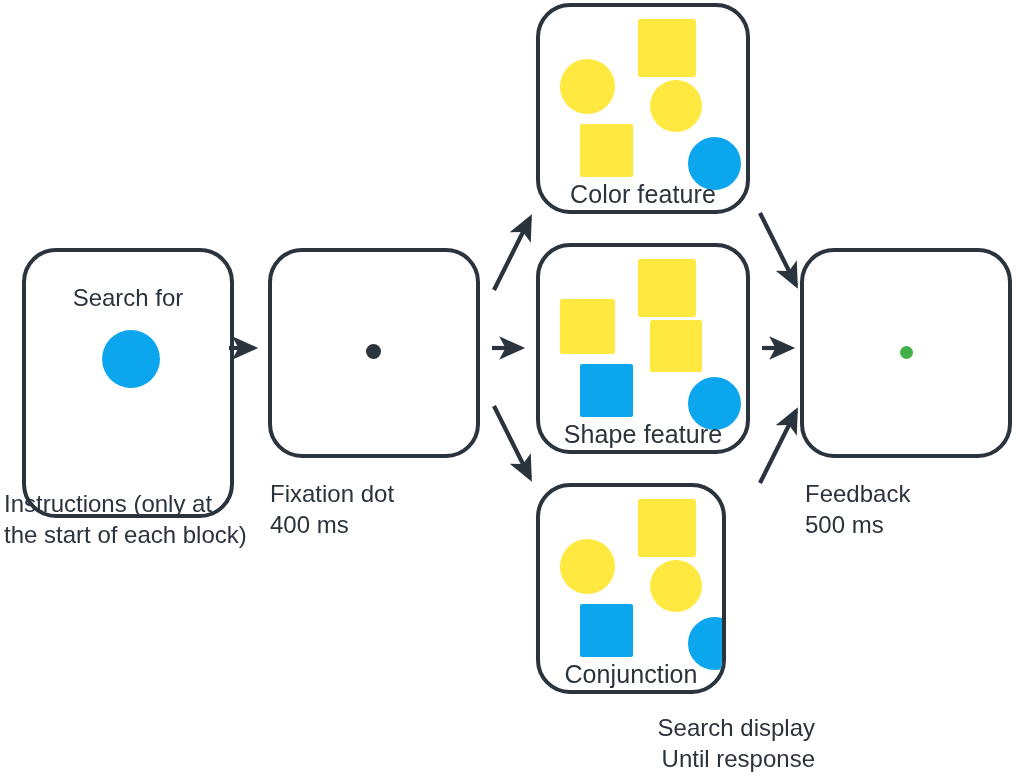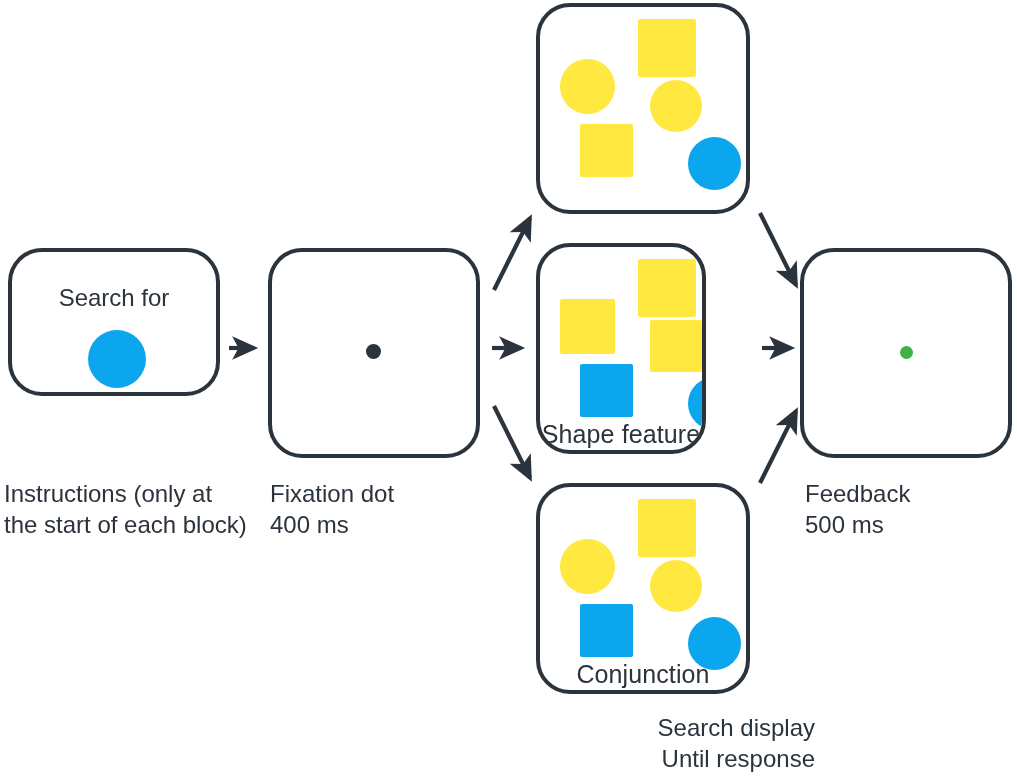--- a/index.html
+++ b/index.html
@@ -80,51 +80,52 @@
     width: 1017px;
     height: 777px;
     pointer-events: none;
   }
 </style>
 </head>
 <body>
 
 <div id="stage">
 
-  <div class="panel" style="left:8px; top:248px; width:212px; height:148px;">
+  <div class="panel" style="left:22px; top:248px; width:212px; height:270px;">
     <div class="search-for-label" style="top:32px;">Search for</div>
     <div class="shape circle" style="left:76px; top:78px; width:58px; height:58px; background:#0ba6ed;"></div>
   </div>
-  <div class="caption" style="left:4px; top:478px; width:250px;">Instructions (only at
+  <div class="caption" style="left:4px; top:488px; width:250px;">Instructions (only at
 the start of each block)</div>
 
   <div class="panel" style="left:268px; top:248px; width:212px; height:210px;">
     <div class="dot" style="left:94px; top:92px; width:15px; height:15px; background:#2b333d;"></div>
   </div>
   <div class="caption" style="left:270px; top:478px; width:220px;">Fixation dot
 400 ms</div>
 
   <div class="panel" style="left:536px; top:3px; width:214px; height:211px;">
     <div class="shape square" style="left:98px; top:12px; width:58px; height:58px; background:#ffe840;"></div>
     <div class="shape circle" style="left:20px; top:52px; width:55px; height:55px; background:#ffe840;"></div>
     <div class="shape circle" style="left:110px; top:73px; width:52px; height:52px; background:#ffe840;"></div>
     <div class="shape square" style="left:40px; top:117px; width:53px; height:53px; background:#ffe840;"></div>
     <div class="shape circle" style="left:148px; top:130px; width:53px; height:53px; background:#0ba6ed;"></div>
+    <div class="panel-label" style="top:172px;">Color feature</div>
   </div>
 
-  <div class="panel" style="left:536px; top:243px; width:170px; height:211px;">
+  <div class="panel" style="left:536px; top:243px; width:214px; height:211px;">
     <div class="shape square" style="left:98px; top:12px; width:58px; height:58px; background:#ffe840;"></div>
     <div class="shape square" style="left:20px; top:52px; width:55px; height:55px; background:#ffe840;"></div>
     <div class="shape square" style="left:110px; top:73px; width:52px; height:52px; background:#ffe840;"></div>
     <div class="shape square" style="left:40px; top:117px; width:53px; height:53px; background:#0ba6ed;"></div>
     <div class="shape circle" style="left:148px; top:130px; width:53px; height:53px; background:#0ba6ed;"></div>
     <div class="panel-label" style="top:172px;">Shape feature</div>
   </div>
 
-  <div class="panel" style="left:536px; top:483px; width:214px; height:211px;">
+  <div class="panel" style="left:536px; top:483px; width:190px; height:211px;">
     <div class="shape square" style="left:98px; top:12px; width:58px; height:58px; background:#ffe840;"></div>
     <div class="shape circle" style="left:20px; top:52px; width:55px; height:55px; background:#ffe840;"></div>
     <div class="shape circle" style="left:110px; top:73px; width:52px; height:52px; background:#ffe840;"></div>
     <div class="shape square" style="left:40px; top:117px; width:53px; height:53px; background:#0ba6ed;"></div>
     <div class="shape circle" style="left:148px; top:130px; width:53px; height:53px; background:#0ba6ed;"></div>
     <div class="panel-label" style="top:172px;">Conjunction</div>
   </div>
   <div class="caption" style="left:535px; top:712px; width:280px;text-align:right;">Search display
 Until response</div>
 

